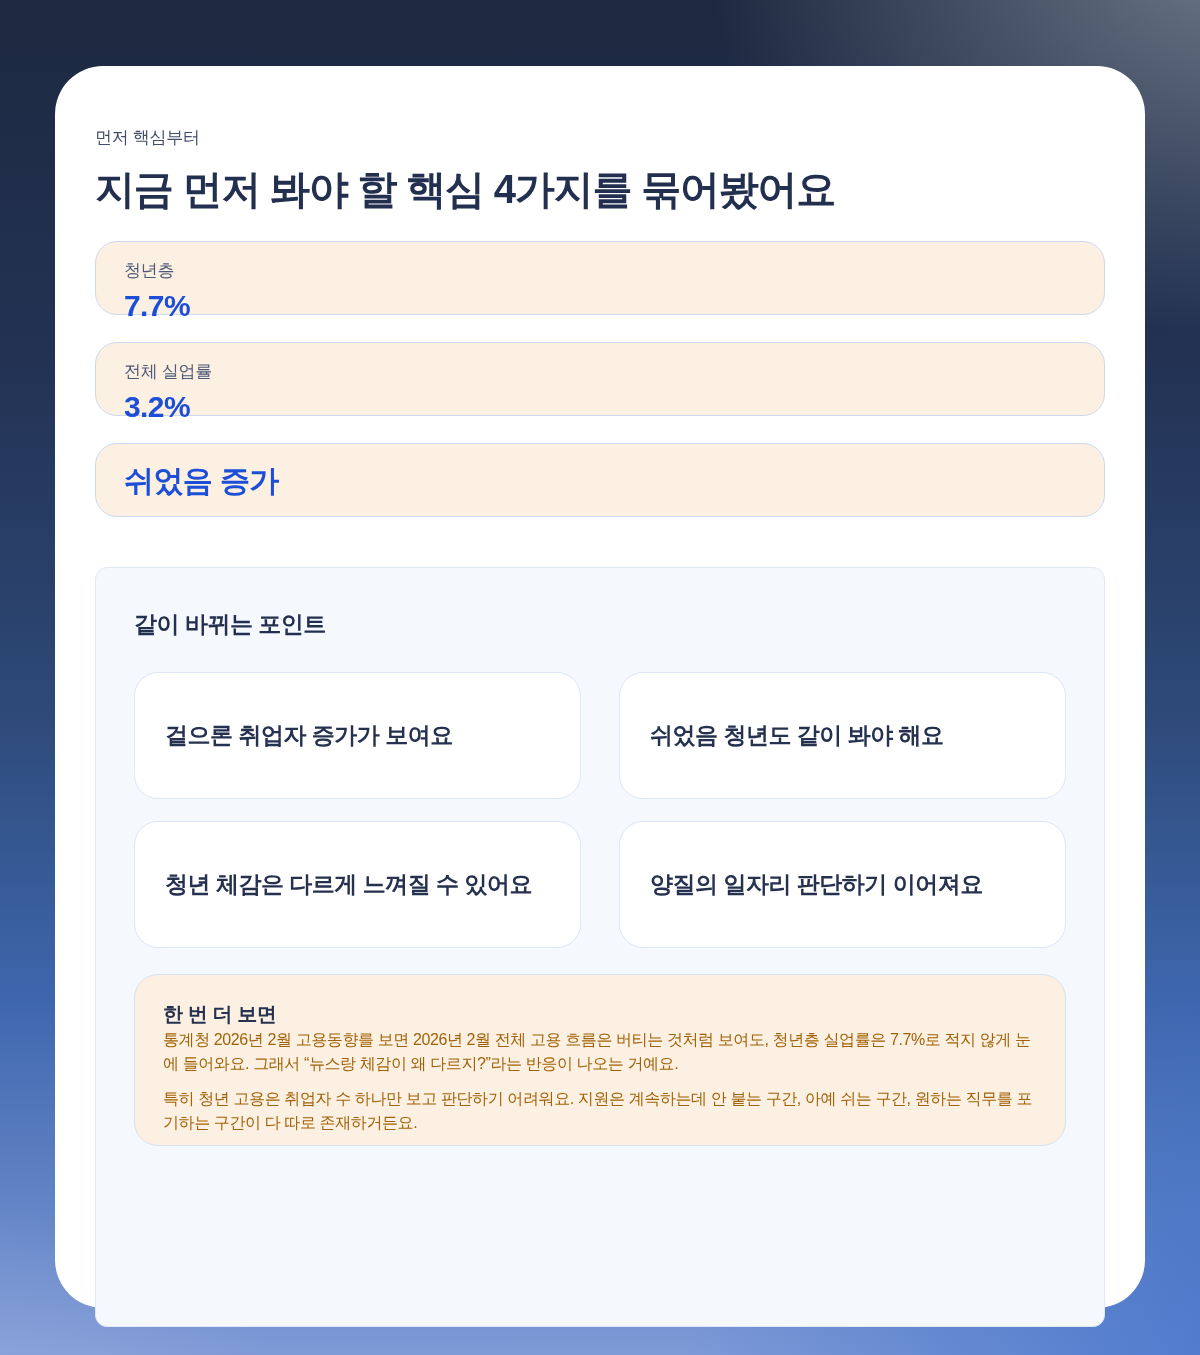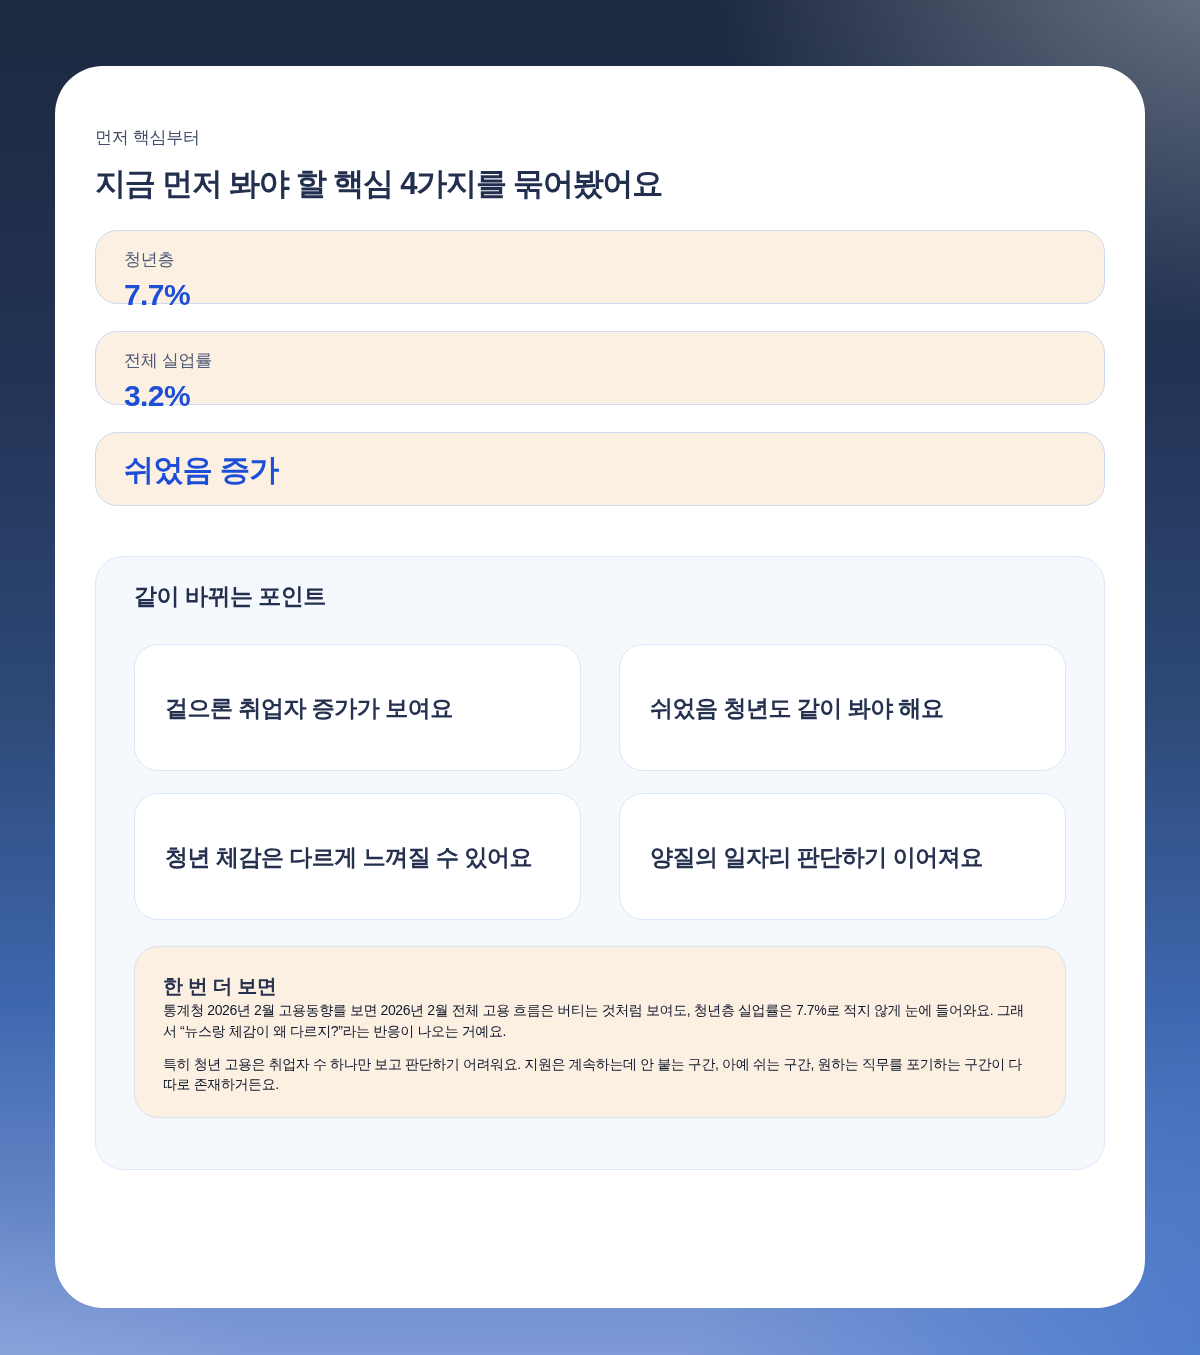--- a/index.html
+++ b/index.html
@@ -24,21 +24,21 @@
     border-radius: 48px;
     padding: 60px 40px 65px 40px;
   }
   .kicker {
     font-size: 17px;
     color: #414d69;
     letter-spacing: -0.3px;
     margin-bottom: 16px;
   }
   .title {
-    font-size: 31px;
+    font-size: 40px;
     font-weight: 800;
     color: #232f4f;
     letter-spacing: -1.2px;
     line-height: 1.2;
     margin-bottom: 28px;
   }
   .stat-box {
     background: #fcf0e2;
     border: 1.5px solid #ccdaf0;
     border-radius: 22px;
@@ -55,23 +55,23 @@
   .stat-value {
     font-size: 30px;
     font-weight: 800;
     color: #1d4ed8;
     letter-spacing: -0.6px;
   }
   .points-section {
     margin-top: 50px;
     background: #f5f8fc;
     border: 1.5px solid #dfe9f6;
-    border-radius: 28px;
-    height: 614px;
-    padding: 24px 38px;
+    border-radius: 12px;
+    height: 760px;
+    padding: 41px 38px;
     overflow: visible;
   }
   .points-title {
     font-size: 23px;
     font-weight: 800;
     color: #232f4f;
     letter-spacing: -0.5px;
   }
   .points-grid {
     margin-top: 32px;
@@ -103,22 +103,22 @@
     padding: 26px 28px;
     overflow: visible;
   }
   .note-title {
     font-size: 20px;
     font-weight: 800;
     color: #26324f;
     letter-spacing: -0.4px;
   }
   .note-paragraph {
-    font-size: 14px;
-    color: #0f172a;
+    font-size: 16px;
+    color: #a16207;
     letter-spacing: -0.4px;
     line-height: 1.48;
   }
   .note-paragraph + .note-paragraph {
     margin-top: 12px;
   }
 </style>
 </head>
 <body>
 

